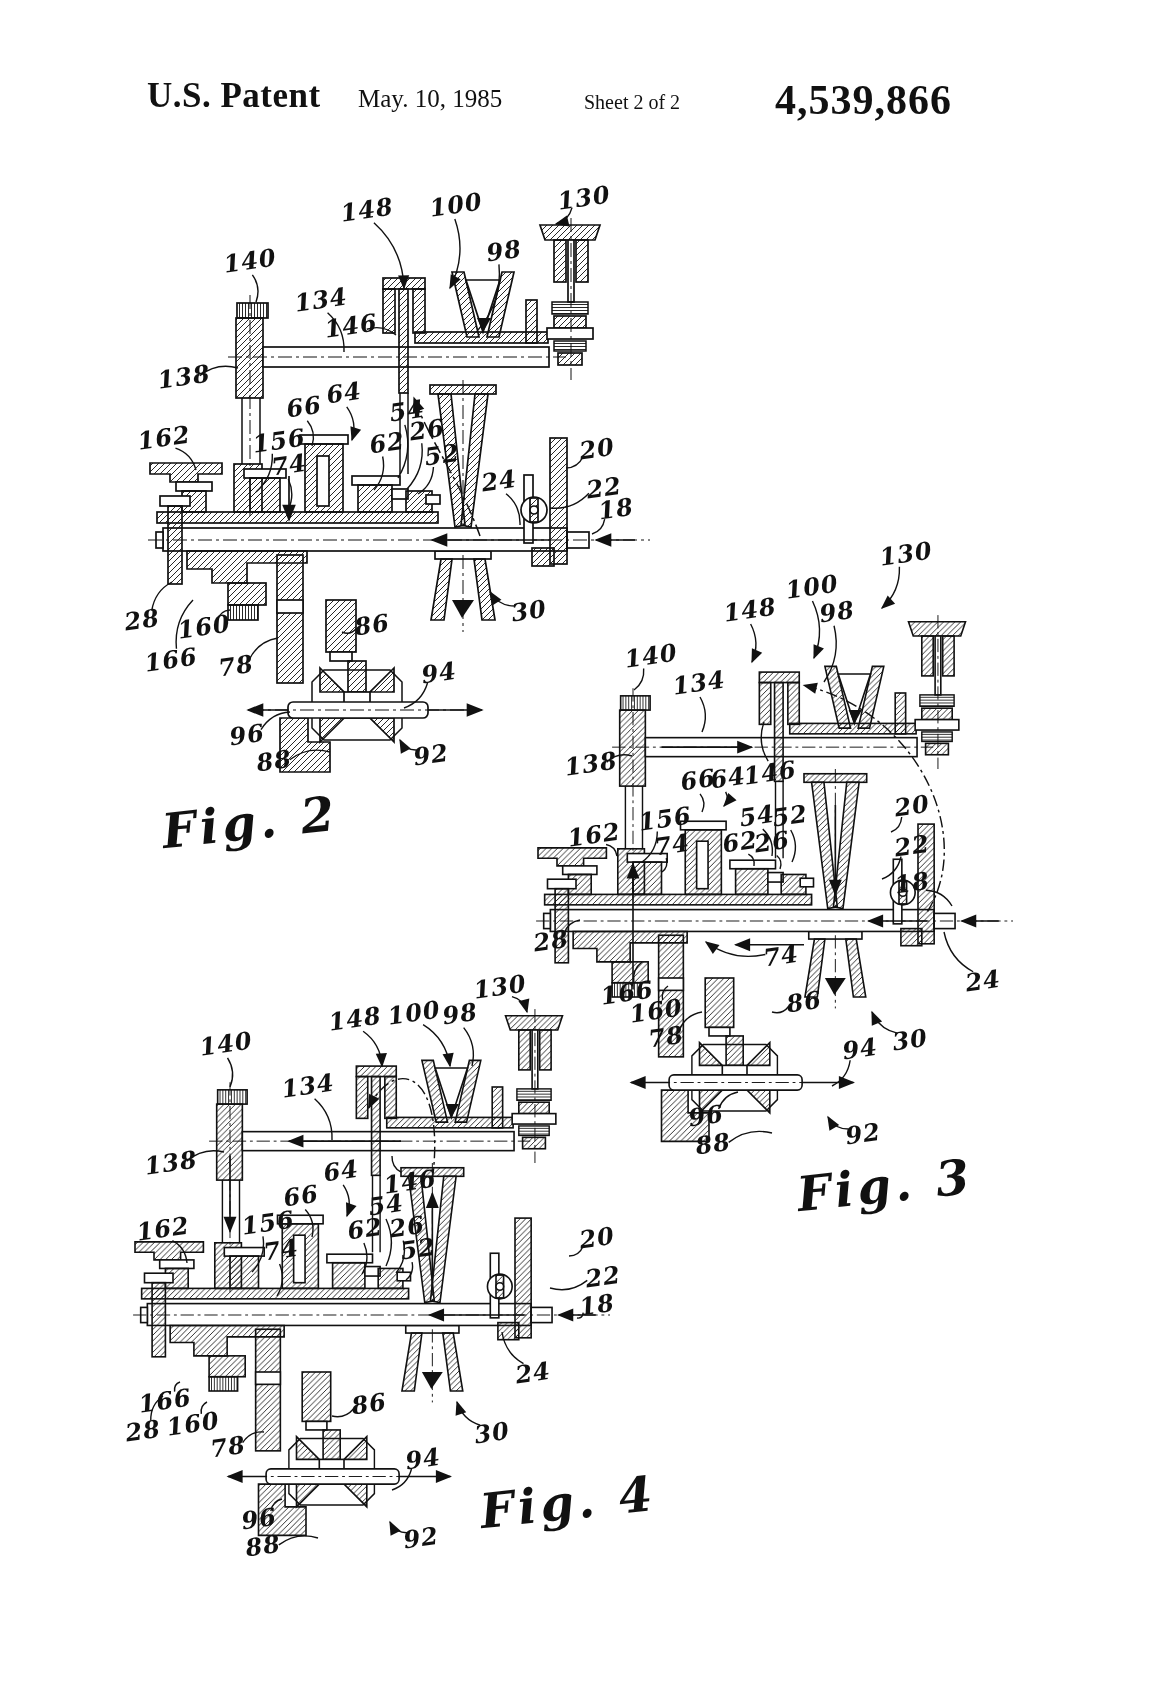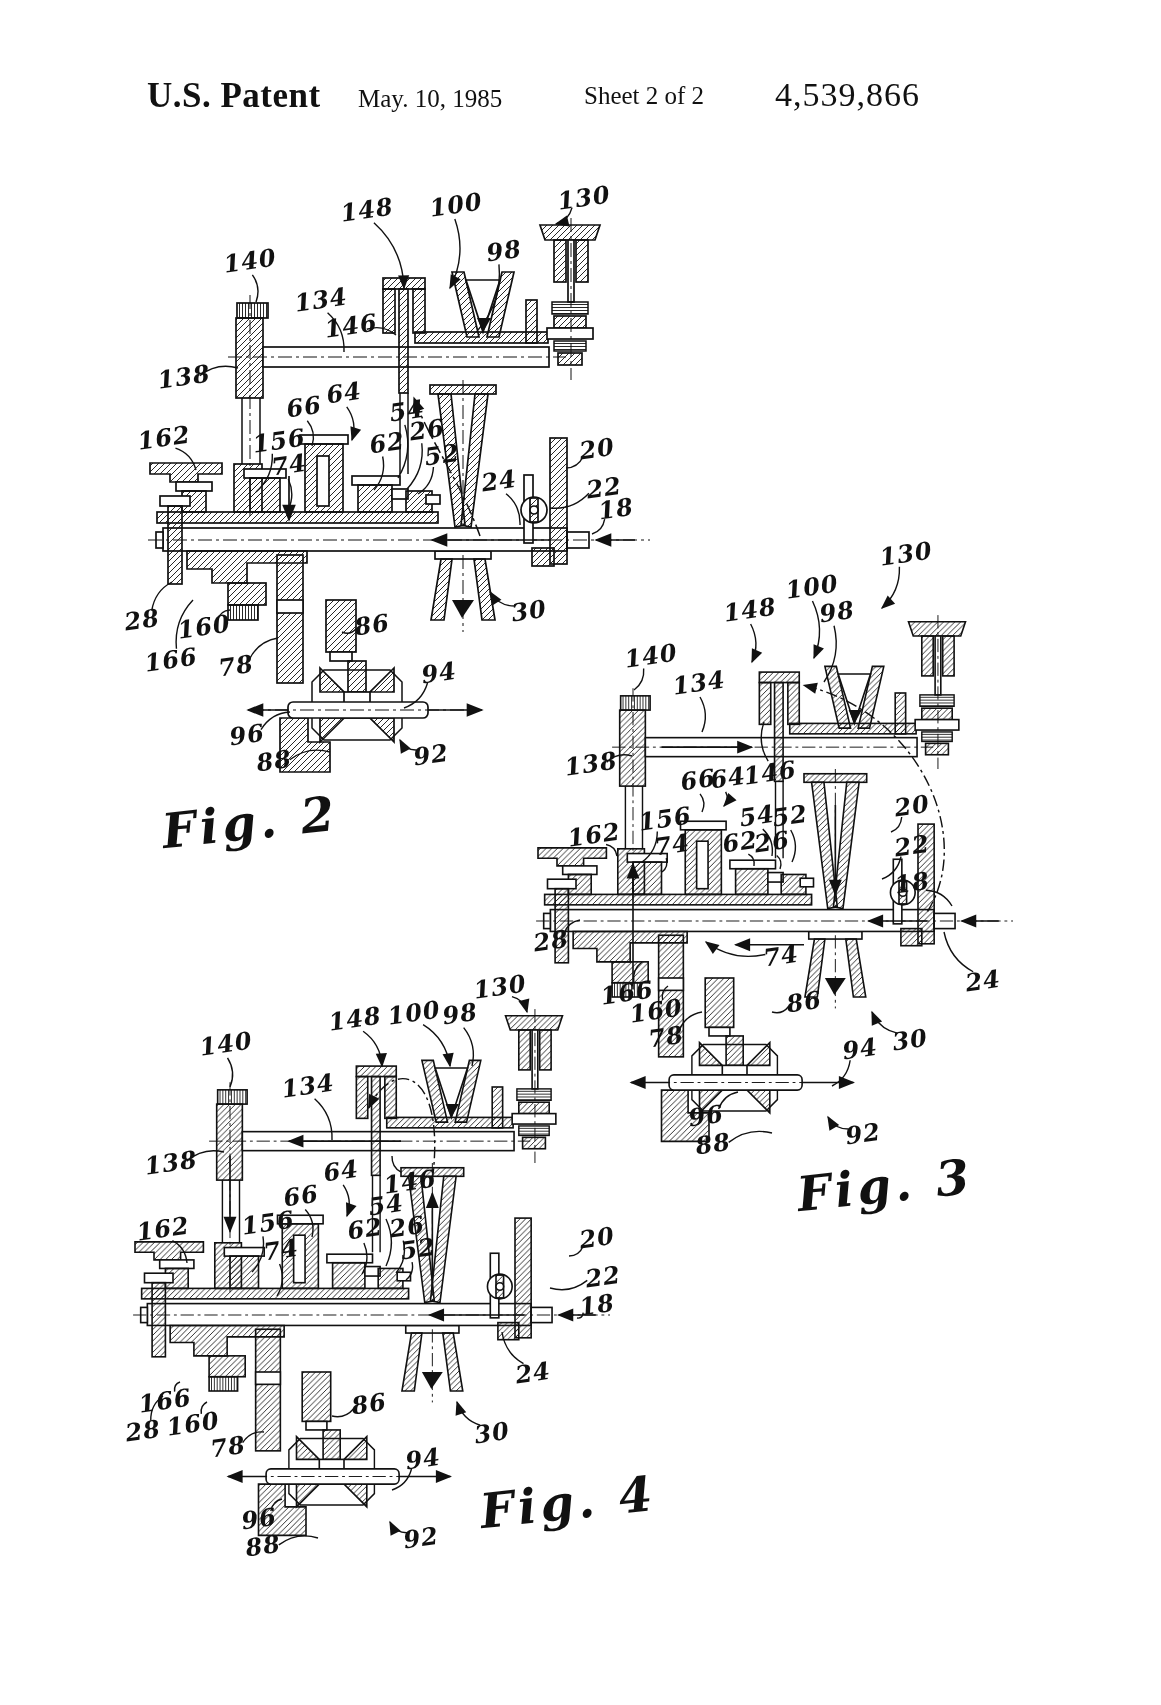--- a/index.html
+++ b/index.html
@@ -1,22 +1,22 @@
 <!DOCTYPE html>
 <html><head>
 <meta charset="utf-8">
 <style>
   html,body{margin:0;padding:0;background:#e8e8e8;}
   .page{position:relative;width:1161px;height:1705px;background:#ffffff;overflow:hidden;
         font-family:"Liberation Serif","DejaVu Serif",serif;color:#111;}
   .hdr{position:absolute;white-space:nowrap;}
   .hdr-title{left:147px;top:76px;font-size:35px;font-weight:bold;letter-spacing:.5px;}
   .hdr-date{left:358px;top:85px;font-size:25px;}
-  .hdr-sheet{left:584px;top:82px;font-size:25px;text-align:right;}
-  .hdr-patno{left:775px;top:76px;font-size:34px;font-weight:normal;letter-spacing:1px;}
+  .hdr-sheet{left:584px;top:91px;font-size:20px;text-align:right;}
+  .hdr-patno{left:775px;top:76px;font-size:42px;font-weight:bold;letter-spacing:1px;}
   .draw{position:absolute;left:0;top:0;}
   .ref-label{position:absolute;transform:translate(-50%,-55%) rotate(-8deg);
              font-family:"DejaVu Serif",serif;font-style:italic;font-weight:bold;
              font-size:24px;letter-spacing:1px;white-space:nowrap;}
   .fig-caption{position:absolute;transform:translate(-50%,-50%) rotate(-6deg);
              font-family:"DejaVu Serif",serif;font-style:italic;font-weight:bold;
              font-size:48px;letter-spacing:4px;white-space:nowrap;}
   
   .h{fill:url(#hatch);stroke:#111;stroke-width:1.7;}
   .k{fill:url(#knurl);stroke:#111;stroke-width:1.7;}

